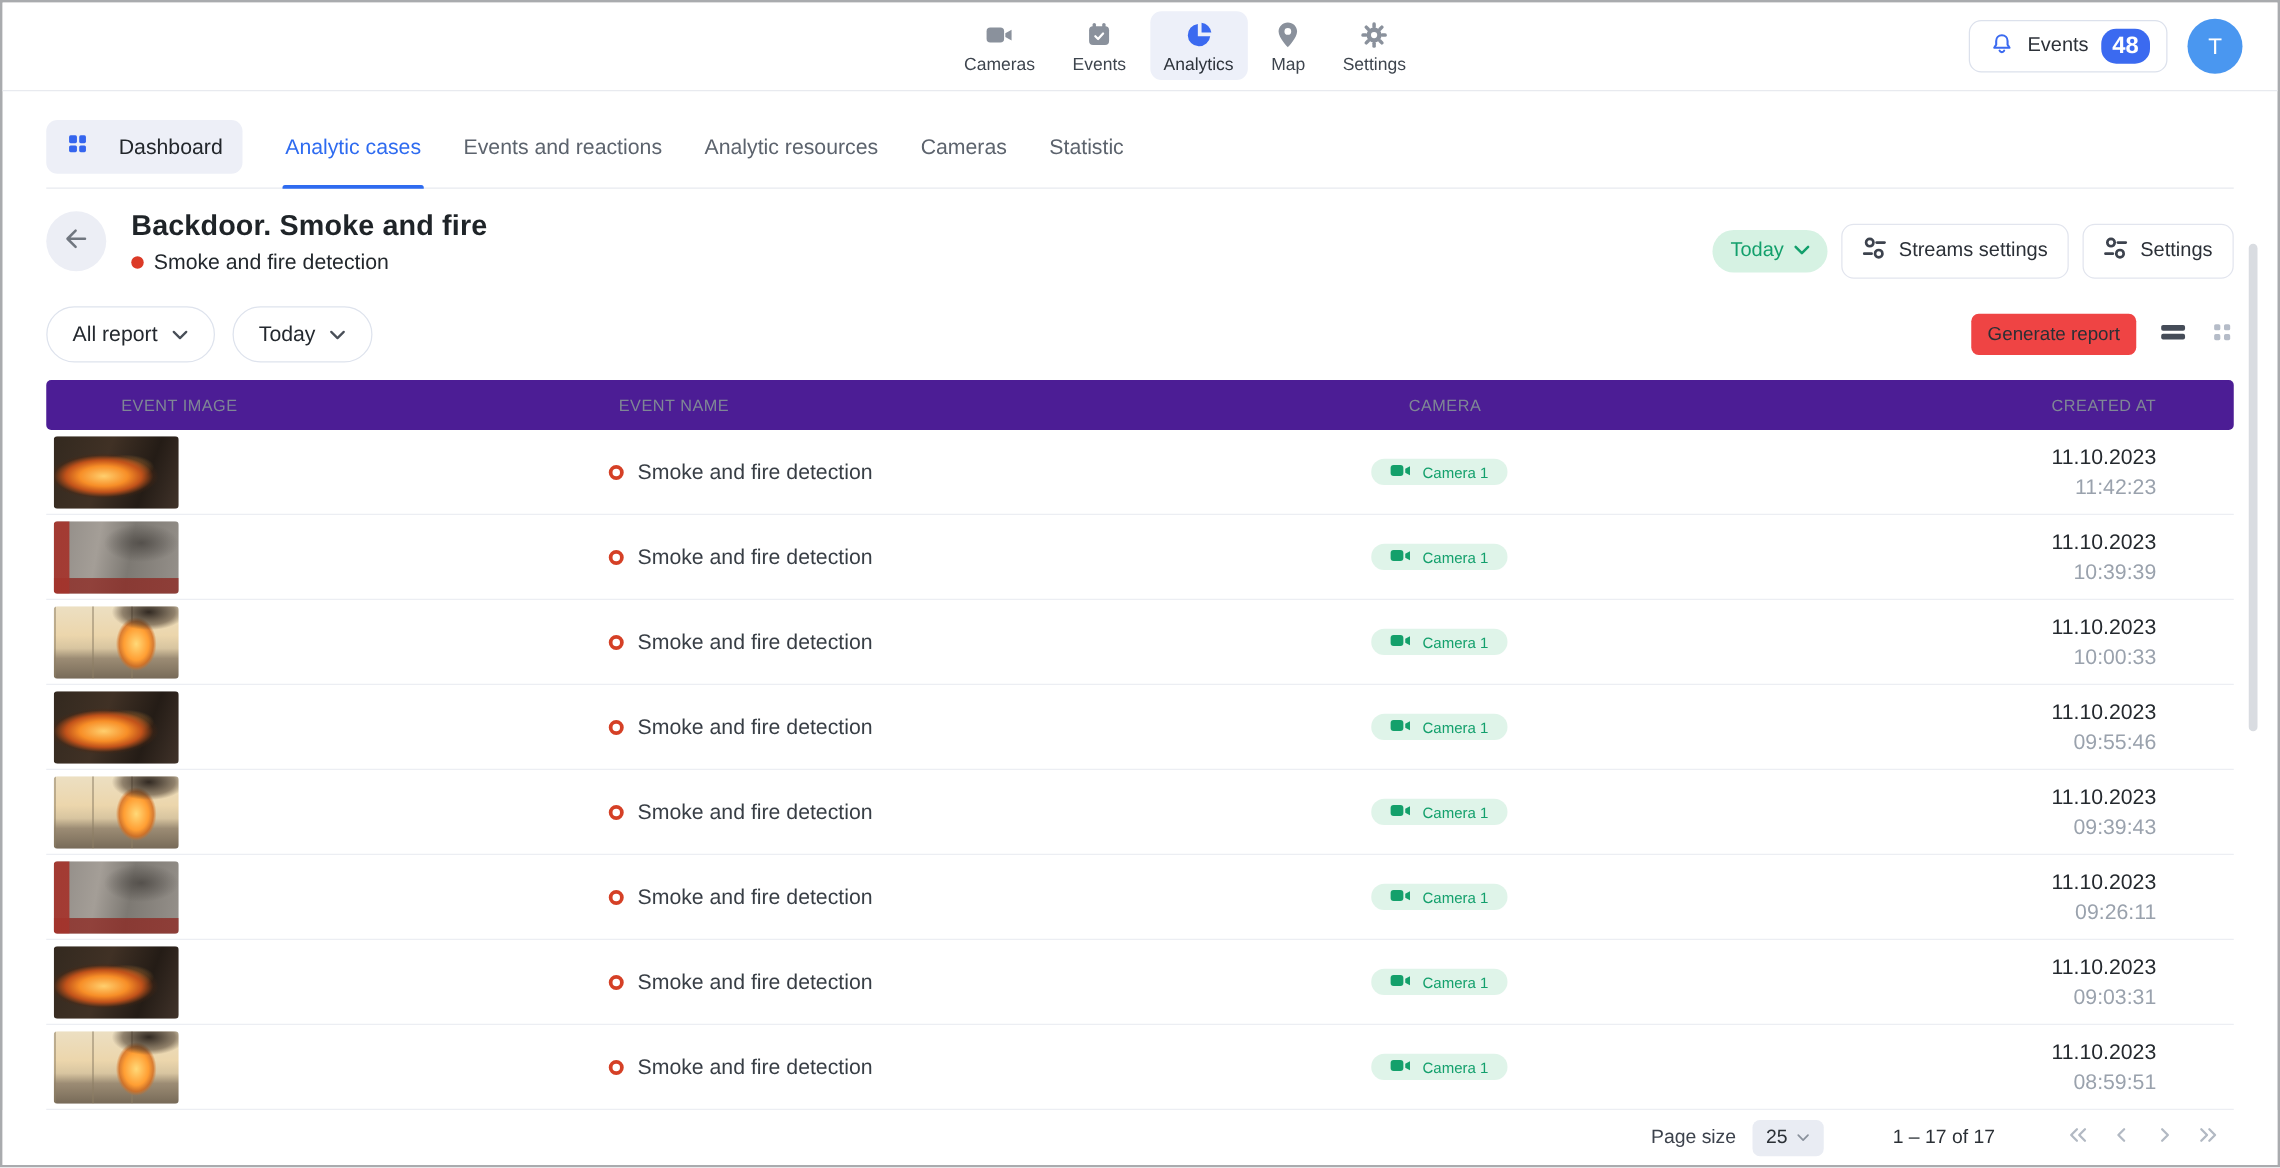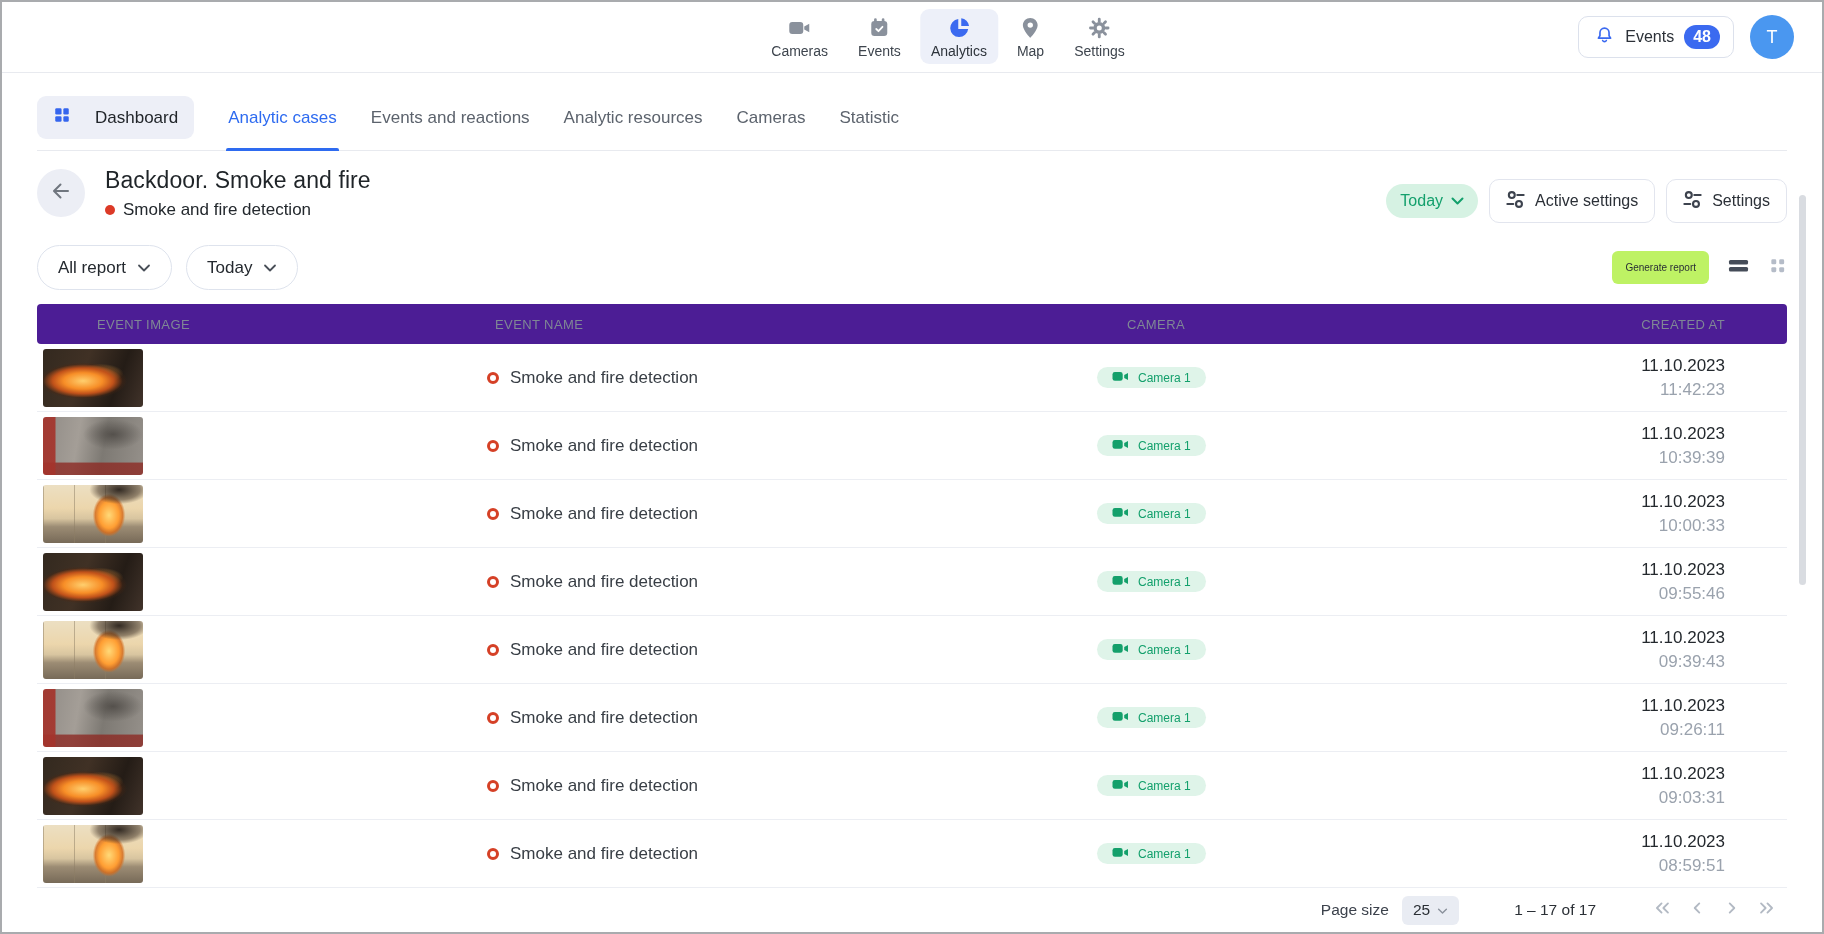--- a/index.html
+++ b/index.html
@@ -11,44 +11,44 @@
   }
   
   .topbar { position:relative; height:71px; border-bottom:1px solid #e8eaef; background:#fff; }
   .nav { position:absolute; top:7px; left:50%; transform:translateX(calc(-50% + 36px)); display:flex; gap:8px; }
   .nav-item { display:flex; flex-direction:column; align-items:center; gap:3px; padding:7px 11px 5px; border-radius:9px; font-size:14px; color:#3e454e; cursor:pointer; }
   .nav-item.active { background:#edf0f9; }
   .nav-item.active .nav-label { color:#2d333b; }
   .nav-item svg { display:block; }
   .top-right { position:absolute; right:28px; top:50%; transform:translateY(-50%); display:flex; align-items:center; gap:16px; }
   .events-btn { display:flex; align-items:center; gap:10px; height:42px; padding:0 13px 0 15px; border:1px solid #dce1ec; border-radius:10px; background:#fff; font-size:16px; color:#2c3138; cursor:pointer; }
-  .badge { background:#3b6af0; color:#fff; border-radius:12px; padding:3px 9px; font-size:16px; font-weight:700; }
+  .badge { background:#3b6af0; color:#fff; border-radius:12px; padding:3px 9px; font-size:19px; font-weight:700; }
   .avatar { width:44px; height:44px; border-radius:50%; background:#4a97f0; color:#fff; display:flex; align-items:center; justify-content:center; font-size:18px; cursor:pointer; }
   
   .content { position:relative; padding:0 35px; height:861px; }
   .tabsbar { display:flex; align-items:center; gap:10px; height:66px; margin-top:12px; border-bottom:1px solid #e8eaef; }
   .dash-pill { display:flex; align-items:center; gap:24px; background:#edeff7; border-radius:9px; padding:10px 16px; font-size:17px; color:#22262b; margin-right:12px; cursor:pointer; }
   .tab { font-size:17px; color:#5c636d; padding:0 12px; height:100%; display:flex; align-items:center; position:relative; cursor:pointer; }
   .tab.active { color:#2e6bf0; }
   .tab.active::after { content:''; position:absolute; left:10px; right:10px; bottom:-1px; height:3px; background:#2e6bf0; border-radius:2px 2px 0 0; }
   
   .page-head { display:flex; justify-content:space-between; margin-top:16px; }
   .ph-left { display:flex; gap:20px; }
   .back-btn { width:48px; height:48px; border-radius:50%; background:#eceef5; display:flex; align-items:center; justify-content:center; cursor:pointer; flex:none; margin-top:2px; }
-  .title { font-size:23px; font-weight:400; color:#1f2428; letter-spacing:.1px; }
+  .title { font-size:23px; font-weight:700; color:#1f2428; letter-spacing:.1px; }
   .subtitle { display:flex; align-items:center; gap:8px; font-size:17px; color:#23282d; margin-top:6px; }
   .dot { width:10px; height:10px; background:#dc3a27; border-radius:50%; }
   .ph-right { display:flex; align-items:center; gap:11px; margin-top:12px; }
   .status-pill { display:flex; align-items:center; gap:8px; background:#d6f2e3; color:#13a06c; height:34px; padding:0 14px; border-radius:17px; font-size:16px; font-weight:500; cursor:pointer; }
   .btn { display:flex; align-items:center; gap:10px; height:44px; padding:0 16px; border:1px solid #e2e5ee; border-radius:10px; background:#fff; font-size:16px; color:#2b3037; cursor:pointer; }
   
   .filters { display:flex; align-items:center; margin-top:22px; }
   .filter-pill { display:flex; align-items:center; gap:11px; height:45px; padding:0 20px; border:1px solid #dee3ed; border-radius:23px; font-size:17px; color:#24292f; background:#fff; margin-right:14px; cursor:pointer; }
   .filters-right { margin-left:auto; display:flex; align-items:center; gap:19px; }
-  .gen-report { background:#bef264; border-radius:6px; height:33px; display:flex; align-items:center; padding:0 13px; font-size:10px; color:#2a2f35; cursor:pointer; }
+  .gen-report { background:#ef4444; border-radius:6px; height:33px; display:flex; align-items:center; padding:0 13px; font-size:15px; color:#2a2f35; cursor:pointer; }
   .view-toggle { display:flex; align-items:center; justify-content:center; cursor:pointer; }
   
   .table { margin-top:14px; }
   .thead, .trow { display:grid; grid-template-columns:450px 610px 330px 1fr; align-items:center; }
   .thead { height:40px; background:#4c1d95; border-radius:4px; font-size:13px; color:#7f8795; letter-spacing:.4px; }
   .thead .c1 { padding-left:60px; }
   .thead .c2 { padding-left:8px; }
   .thead .c3 { padding-left:30px; }
   .thead .c4 { text-align:right; padding-right:62px; }
   .trow { height:68px; border-bottom:1px solid #eceef3; cursor:pointer; }
@@ -227,21 +227,21 @@
           <span>
             <svg width="19" height="19" viewBox="0 0 18 18">
                 <g stroke="#3d434e" stroke-width="2" fill="none" stroke-linecap="round">
                   <circle cx="5.5" cy="4.8" r="2.8"></circle>
                   <path d="M10.7 4.8h6"></path>
                   <path d="M1.3 13.2h5.6"></path>
                   <circle cx="12.3" cy="13.2" r="2.8"></circle>
                 </g>
               </svg>
           </span>
-          <span>Active settings</span>
+          <span>Streams settings</span>
         </div>
         <div class="btn">
           <span>
             <svg width="19" height="19" viewBox="0 0 18 18">
                 <g stroke="#3d434e" stroke-width="2" fill="none" stroke-linecap="round">
                   <circle cx="5.5" cy="4.8" r="2.8"></circle>
                   <path d="M10.7 4.8h6"></path>
                   <path d="M1.3 13.2h5.6"></path>
                   <circle cx="12.3" cy="13.2" r="2.8"></circle>
                 </g>

